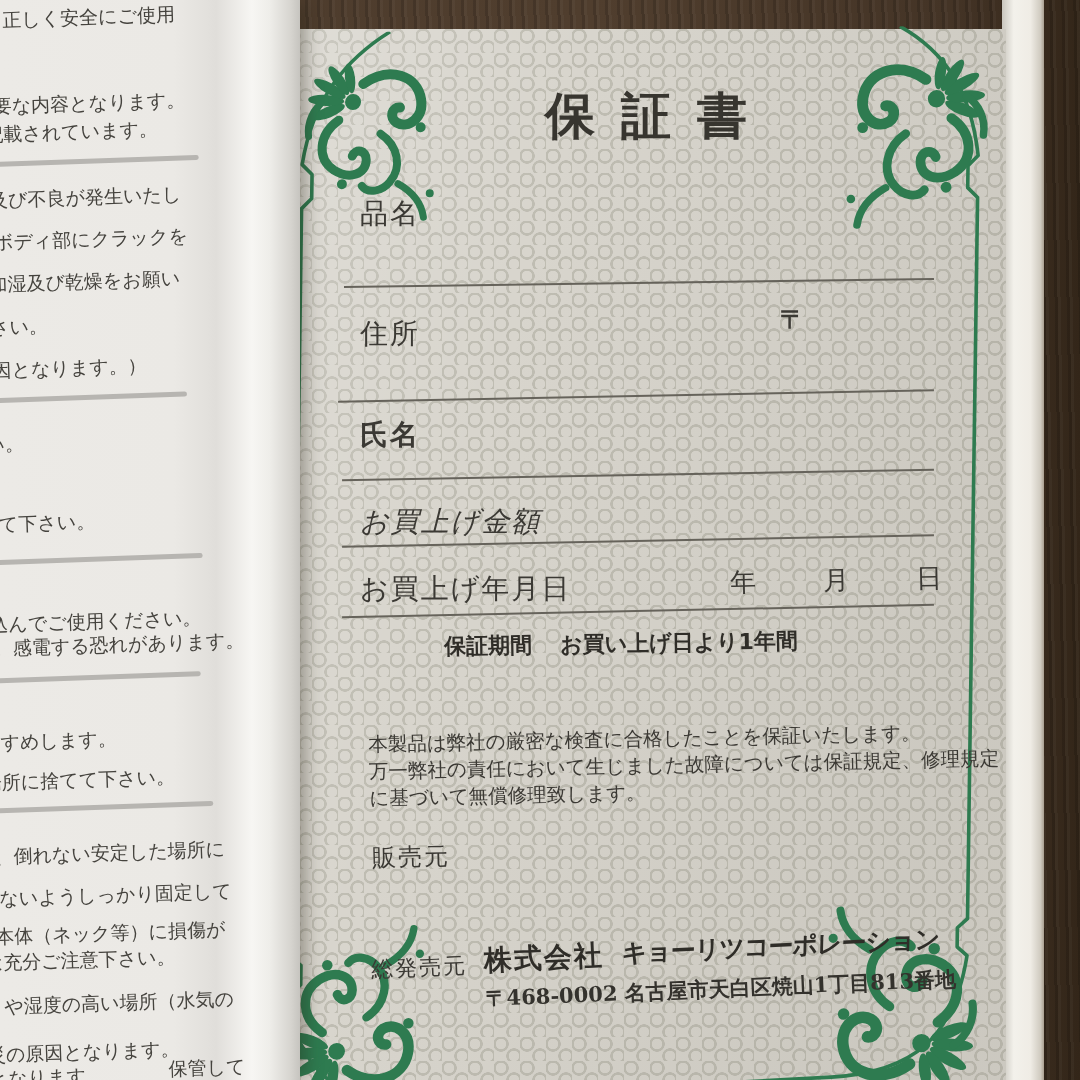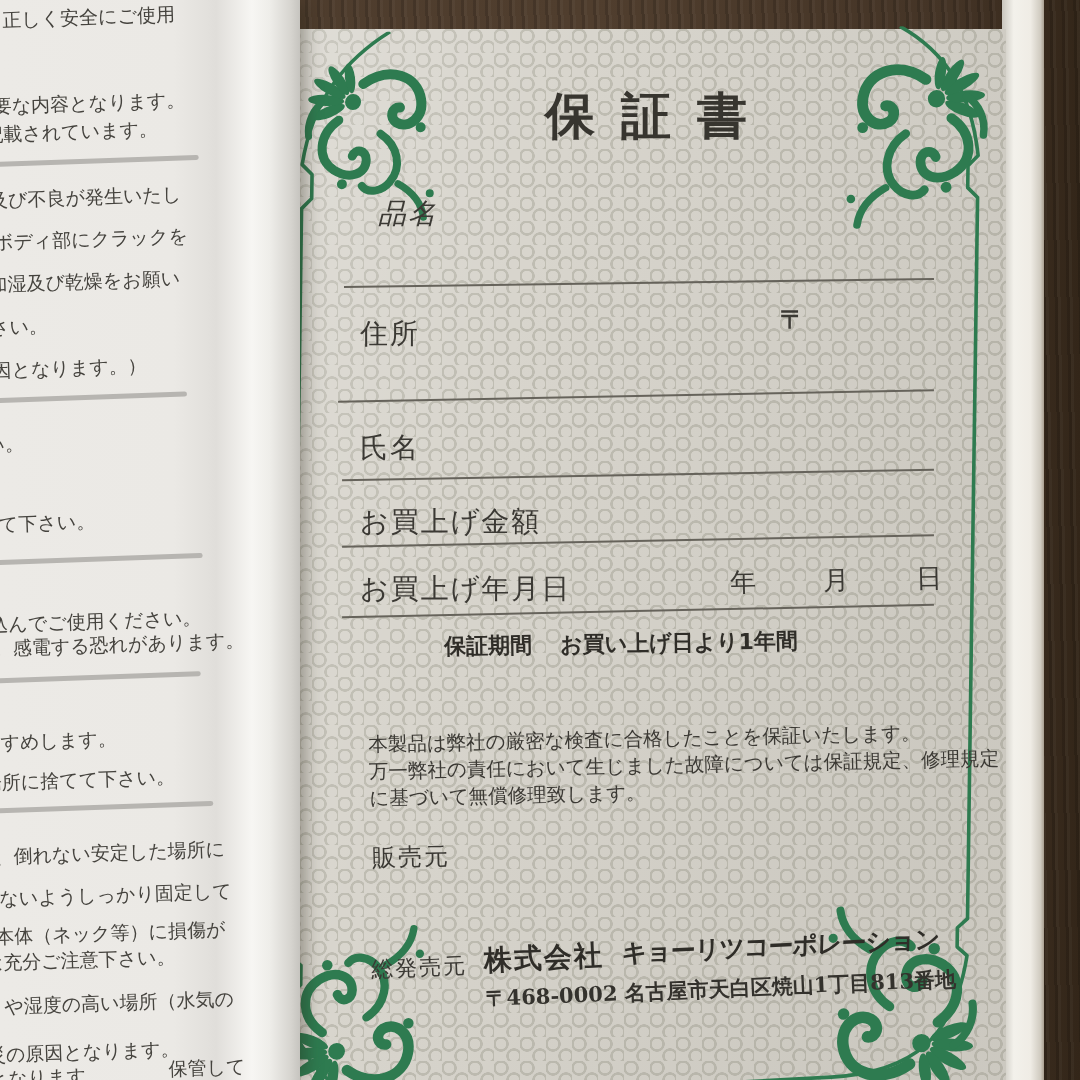--- a/index.html
+++ b/index.html
@@ -99,31 +99,31 @@
       </defs>
       <path class="bd" d="M104 0 C62 26 28 64 18 132 L28 142 L28 166 L18 176 L18 924 L28 933 L28 952 L18 962 C20 1012 44 1054 106 1072 L150 1068 L560 1050 C642 1046 682 1012 694 930 L684 921 L684 902 L694 893 L694 172 L684 162 L684 140 L694 130 C686 66 660 26 614 0"></path>
       <use href="#orn" transform="translate(12,10)"></use>
       <use href="#orn" transform="translate(712,8) scale(-1.08,1.08)"></use>
       <use href="#orn" transform="translate(6,1082) scale(1.05,-1.05)"></use>
       <use href="#orn" transform="translate(714,1086) scale(-1.15,-1.15)"></use>
     </svg>
 
     <div class="abs card-title">保証書</div>
 
-    <div class="abs flabel" style="left:92px;top:166px;font-style:italic;">品名</div>
+    <div class="abs flabel" style="left:74px;top:166px;">品名</div>
     <div class="uline" style="left:58px;top:253px;width:590px;transform:rotate(-0.8deg);"></div>
 
     <div class="abs flabel" style="left:74px;top:286px;">住所</div>
     <div class="abs postal" style="left:494px;top:274px;">〒</div>
     <div class="uline" style="left:52px;top:366px;width:596px;transform:rotate(-1.1deg);"></div>
 
-    <div class="abs flabel" style="left:74px;top:400px;">氏名</div>
+    <div class="abs flabel" style="left:74px;top:387px;font-weight:bold;">氏名</div>
     <div class="uline" style="left:56px;top:445px;width:592px;transform:rotate(-1deg);"></div>
 
-    <div class="abs flabel" style="left:74px;top:474px;">お買上げ金額</div>
+    <div class="abs flabel" style="left:74px;top:474px;font-style:italic;">お買上げ金額</div>
     <div class="uline" style="left:56px;top:511px;width:592px;transform:rotate(-1.1deg);"></div>
 
     <div class="abs flabel" style="left:74px;top:541px;text-align:center;">お買上げ年月日</div>
     <div class="abs dunits" style="left:430px;top:534px;width:240px;height:34px;transform:rotate(-1.2deg);">
       <span style="left:14px;">年</span>
       <span style="left:107px;">月</span>
       <span style="left:200px;">日</span>
     </div>
     <div class="uline" style="left:56px;top:581px;width:592px;transform:rotate(-1.2deg);"></div>
 

